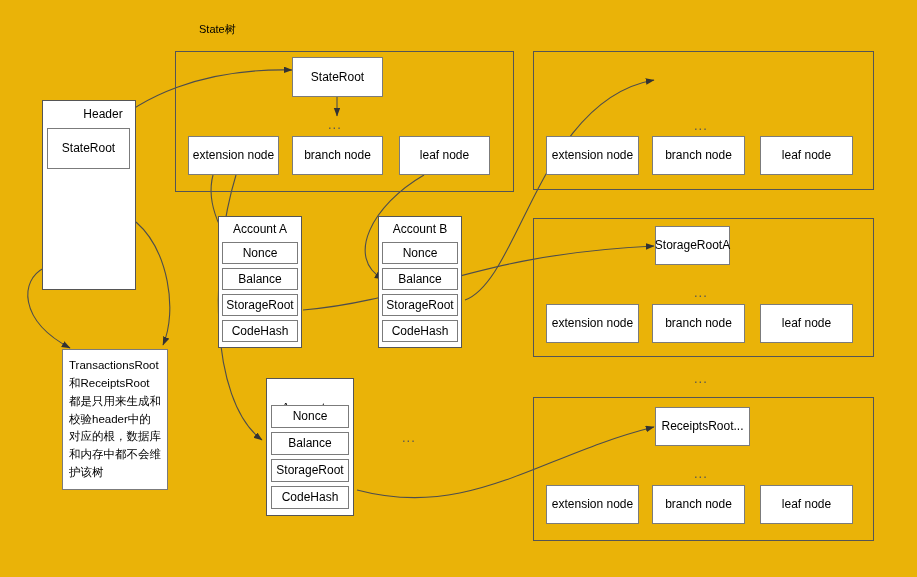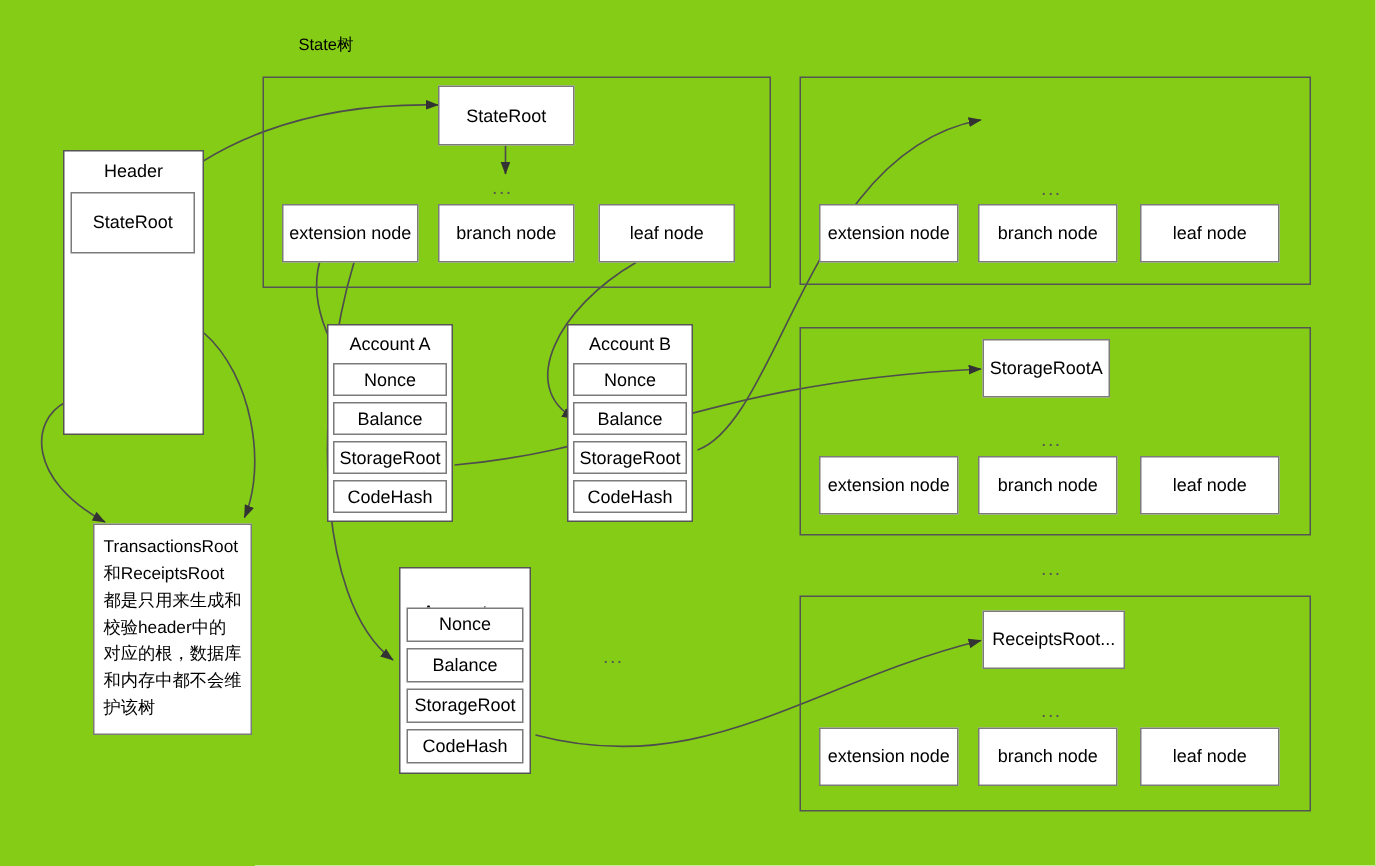--- a/index.html
+++ b/index.html
@@ -8,21 +8,21 @@
     background: #ffffff;
   }
   body {
     font-family: "Liberation Sans", "DejaVu Sans", sans-serif;
     color: #000000;
   }
   #canvas {
     position: relative;
     width: 917px;
     height: 577px;
-    background: #84cc16;
+    background: #eab308;
     overflow: hidden;
   }
   svg#wires {
     position: absolute;
     left: 0; top: 0;
     width: 917px;
     height: 577px;
     pointer-events: none;
   }
   .box {
@@ -131,21 +131,21 @@
     <span>extension node</span>
   </div>
   <div class="box" style="left:292px; top:136px; width:91px; height:39px;">
     <span>branch node</span>
   </div>
   <div class="box" style="left:399px; top:136px; width:91px; height:39px;">
     <span>leaf node</span>
   </div>
 
   <div class="group" style="left:42px; top:100px; width:94px; height:190px;">
-    <div class="hdrtitle" style="left:0; top:6px;">Header</div>
+    <div class="hdrtitle" style="left:14px; top:6px;">Header</div>
   </div>
   <div class="box" style="left:47px; top:128px; width:83px; height:41px;">
     <span>StateRoot</span>
   </div>
 
   <div class="notebox" style="left:62px; top:349px; width:106px; height:141px;">
     <span>TransactionsRoot和ReceiptsRoot都是只用来生成和校验header中的对应的根，数据库和内存中都不会维护该树</span>
   </div>
 
   <div class="group" style="left:218px; top:216px; width:84px; height:132px;">
@@ -204,21 +204,21 @@
     <span>extension node</span>
   </div>
   <div class="box" style="left:652px; top:136px; width:93px; height:39px;">
     <span>branch node</span>
   </div>
   <div class="box" style="left:760px; top:136px; width:93px; height:39px;">
     <span>leaf node</span>
   </div>
 
   <div class="container" style="left:533px; top:218px; width:341px; height:139px;"></div>
-  <div class="box" style="left:655px; top:226px; width:85px; height:39px;">
+  <div class="box" style="left:655px; top:226px; width:75px; height:39px;">
     <span>StorageRootA</span>
   </div>
   <div class="dots" style="left:694px; top:285px;">...</div>
   <div class="box" style="left:546px; top:304px; width:93px; height:39px;">
     <span>extension node</span>
   </div>
   <div class="box" style="left:652px; top:304px; width:93px; height:39px;">
     <span>branch node</span>
   </div>
   <div class="box" style="left:760px; top:304px; width:93px; height:39px;">

